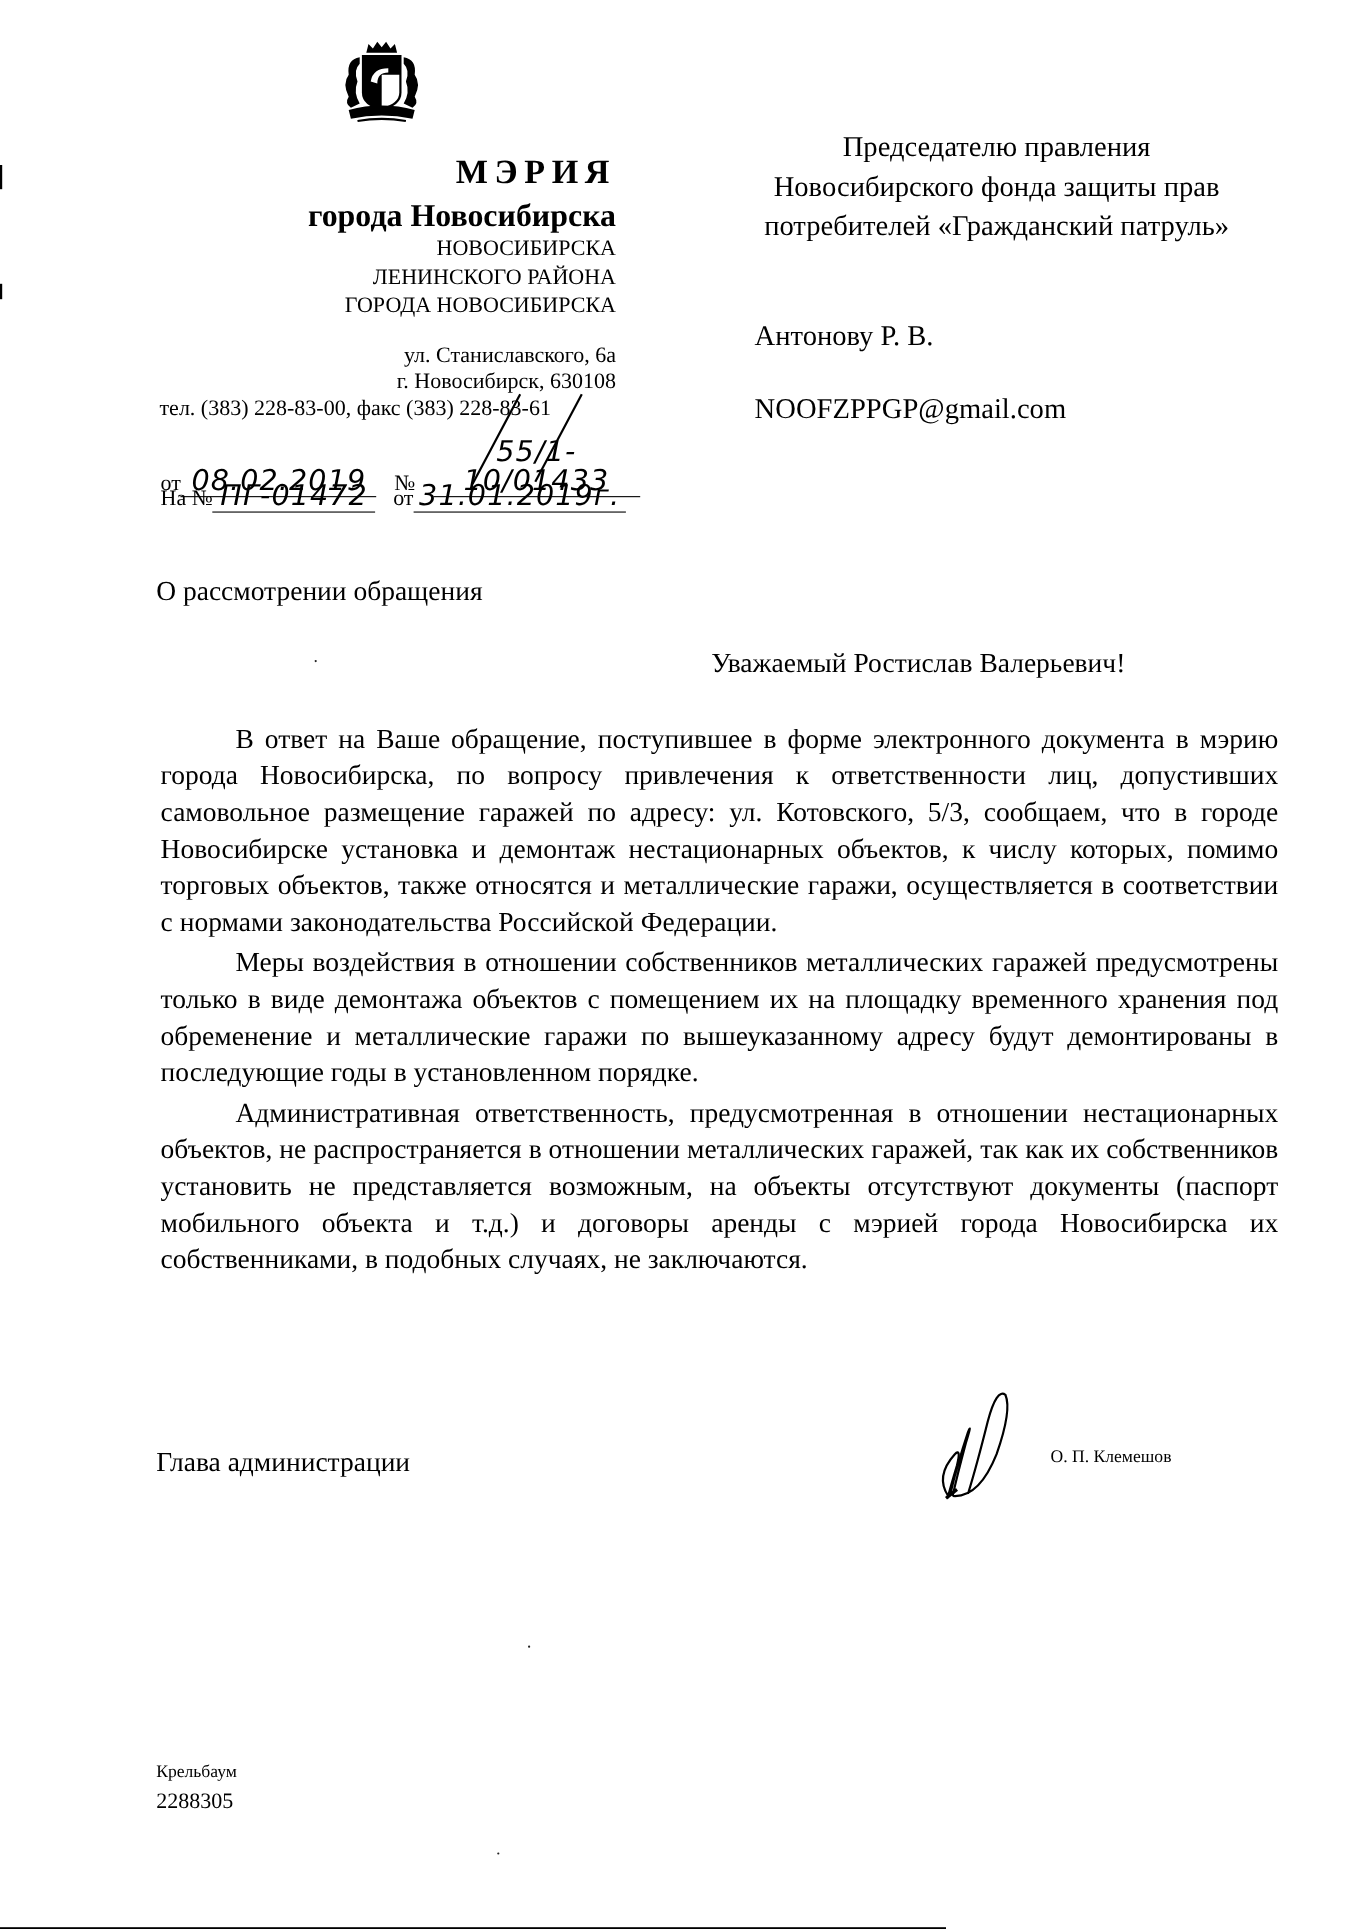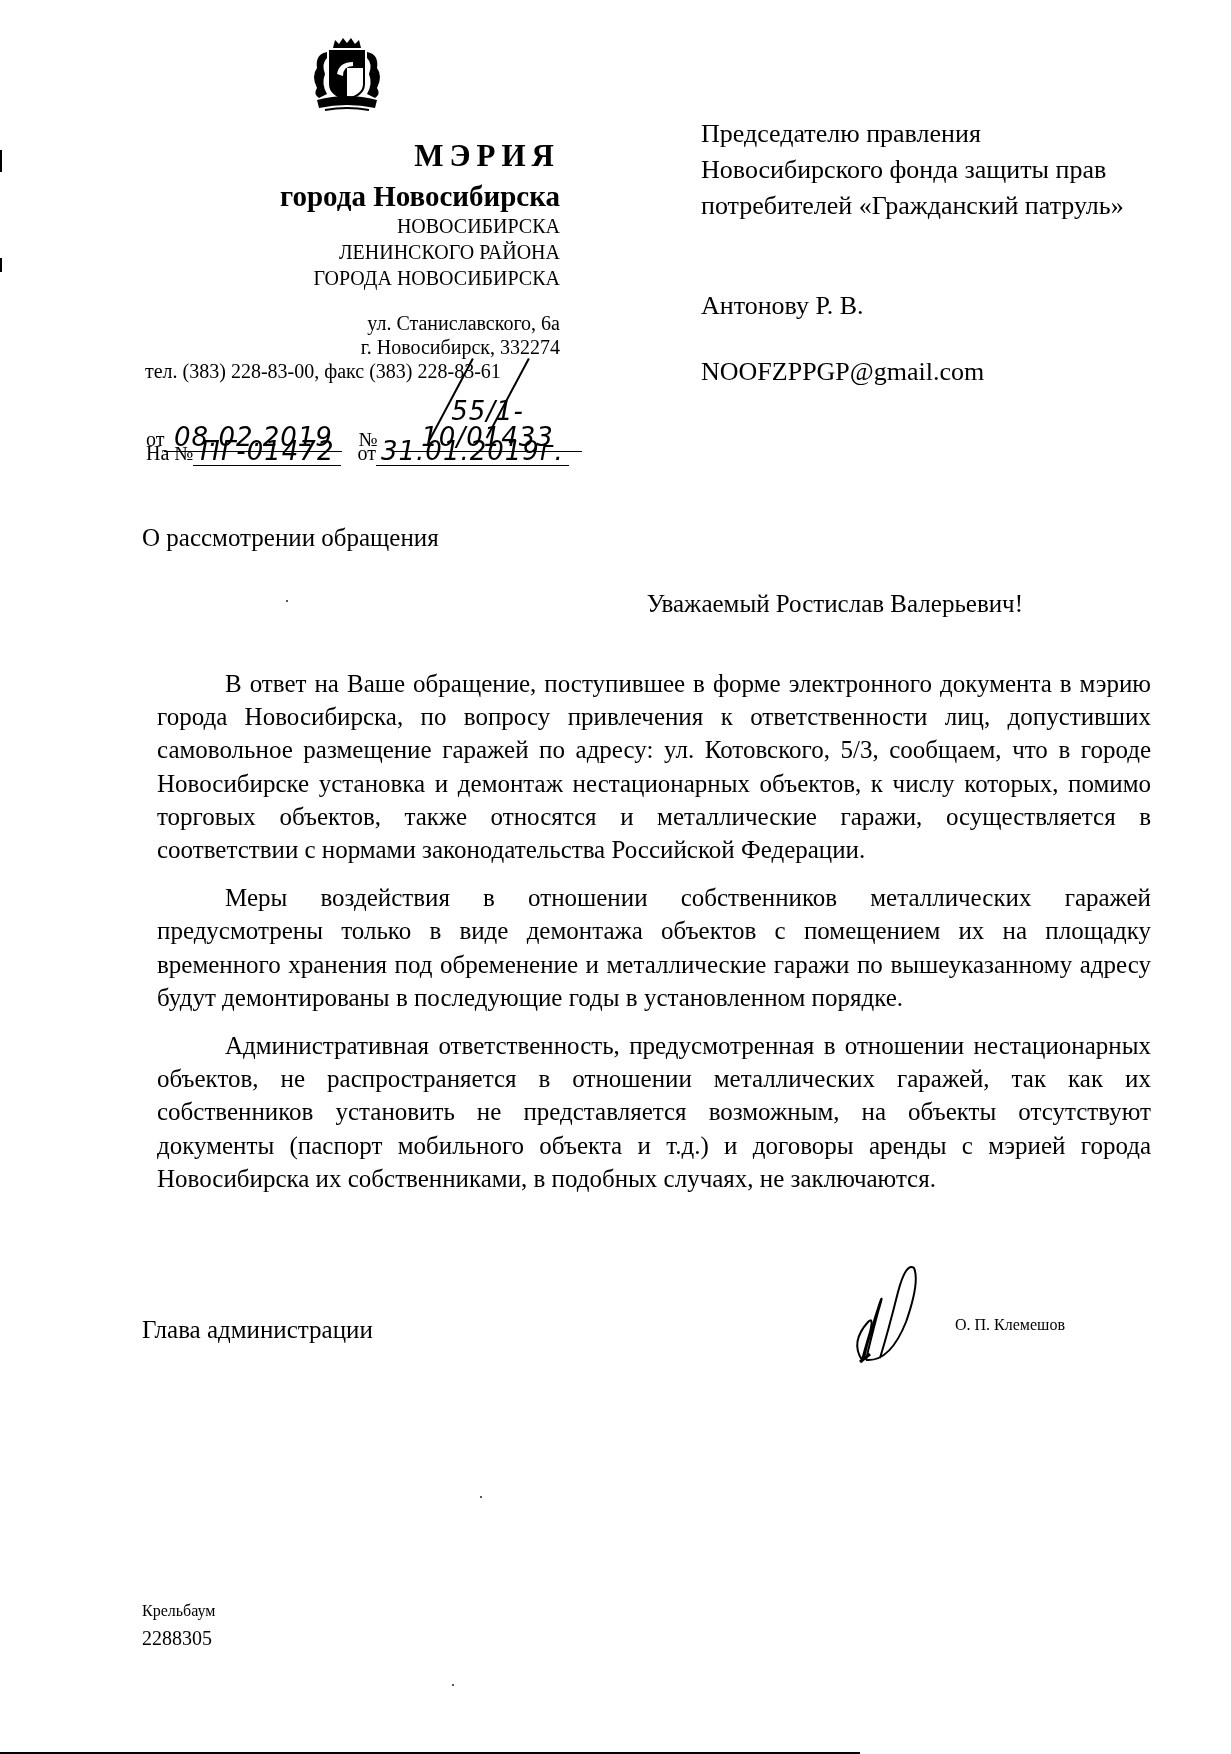--- a/index.html
+++ b/index.html
@@ -23,30 +23,30 @@
     #reg1 { left: 146px; top: 398px; }
     #reg2 { left: 146px; top: 438px; }
     #reg1-date { width: 170px; }
     #reg1-num  { width: 180px; }
     #reg2-num  { width: 140px; }
     #reg2-date { width: 185px; }
     .gap { display: inline-block; width: 16px; }
     .stroke { position: absolute; width: 2px; background: #000; transform: rotate(28deg); transform-origin: top left; }
 
     
-    .to { position: absolute; left: 701px; font-size: 26px; line-height: 36px; }
+    .to { position: absolute; left: 686px; font-size: 26px; line-height: 36px; text-align: center; }
     #to-block { top: 116px; width: 440px; }
     #to-name  { top: 288px; font-family: Liberation Serif, serif; }
     #to-email { top: 354px; }
 
     
     #subject { position: absolute; left: 142px; top: 524px; font-size: 25px; font-family: Liberation Serif, serif; }
     #greeting { position: absolute; left: 0; width: 1023px; top: 590px; text-align: right; font-size: 25px; }
     #letter-body { position: absolute; left: 142px; top: 652px; width: 1024px; font-size: 25px; line-height: 33.2px; text-align: justify; }
-    #letter-body p { margin: 15px; text-indent: 68px; }
+    #letter-body p { margin: 4px; text-indent: 68px; }
 
     
     #sign-role { position: absolute; left: 142px; top: 1316px; font-size: 25px; }
     #sign-name { position: absolute; left: 955px; top: 1316px; font-size: 16px; }
     #signature { position: absolute; left: 840px; top: 1262px; width: 110px; height: 105px; }
 
     
     #exec-name { position: absolute; left: 142px; top: 1603px; font-size: 16px; line-height: 1; }
     #exec-phone { position: absolute; left: 142px; top: 1628px; font-size: 20px; line-height: 1; }
 
@@ -72,21 +72,21 @@
   <path d="M14 66 Q44 58 74 66 L72 74 Q44 68 16 74 Z" fill="#000"></path>
   <path d="M22 76 Q44 72 66 76" stroke="#000" stroke-width="2" fill="none"></path>
 </svg>
 
 <div id="lh-title" class="lh">МЭРИЯ</div>
 <div id="lh-city" class="lh">города Новосибирска</div>
 <div id="lh-adm1" class="lh">НОВОСИБИРСКА</div>
 <div id="lh-adm2" class="lh">ЛЕНИНСКОГО РАЙОНА</div>
 <div id="lh-adm3" class="lh">ГОРОДА НОВОСИБИРСКА</div>
 <div id="lh-addr1" class="lh">ул. Станиславского, 6а</div>
-<div id="lh-addr2" class="lh">г. Новосибирск, 332274</div>
+<div id="lh-addr2" class="lh">г. Новосибирск, 630108</div>
 <div id="lh-phone" class="lh">тел. (383) 228-83-00, факс (383) 228-83-61</div>
 
 <div id="reg1" class="reg-row">
   <span>от</span><span id="reg1-date" class="hand">08.02.2019</span><span class="gap"></span><span>№</span><span class="gap"></span><span id="reg1-num" class="hand">55/1-10/01433</span>
 </div>
 <div id="reg2" class="reg-row">
   <span>На №</span><span id="reg2-num" class="hand">ПГ-01472</span><span class="gap"></span><span>от</span><span id="reg2-date" class="hand">31.01.2019г.</span>
 </div>
 <div class="stroke" style="left:472px; top:358px; height:92px;"></div>
 <div class="stroke" style="left:528px; top:358px; height:90px;"></div>

